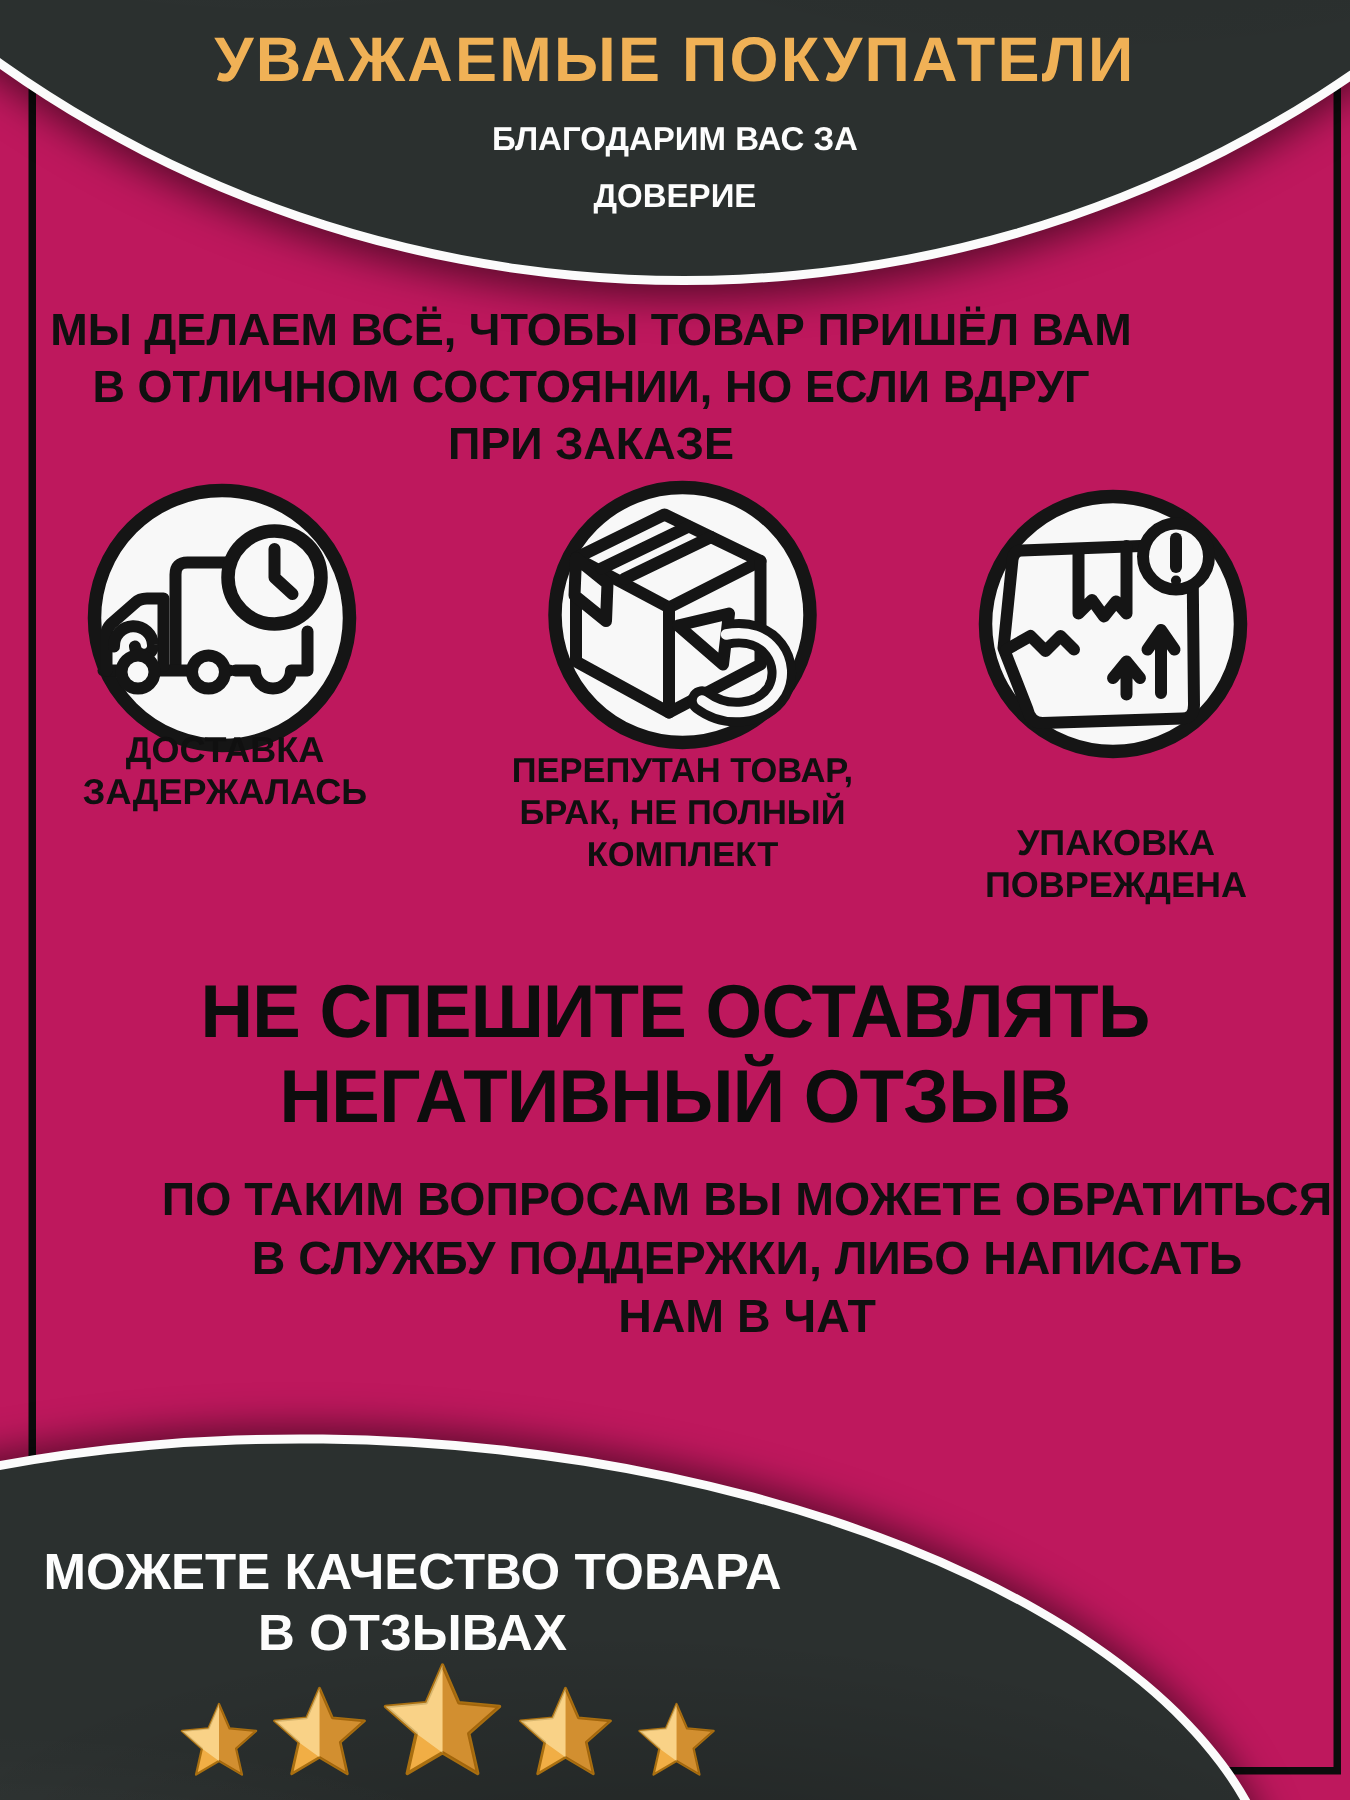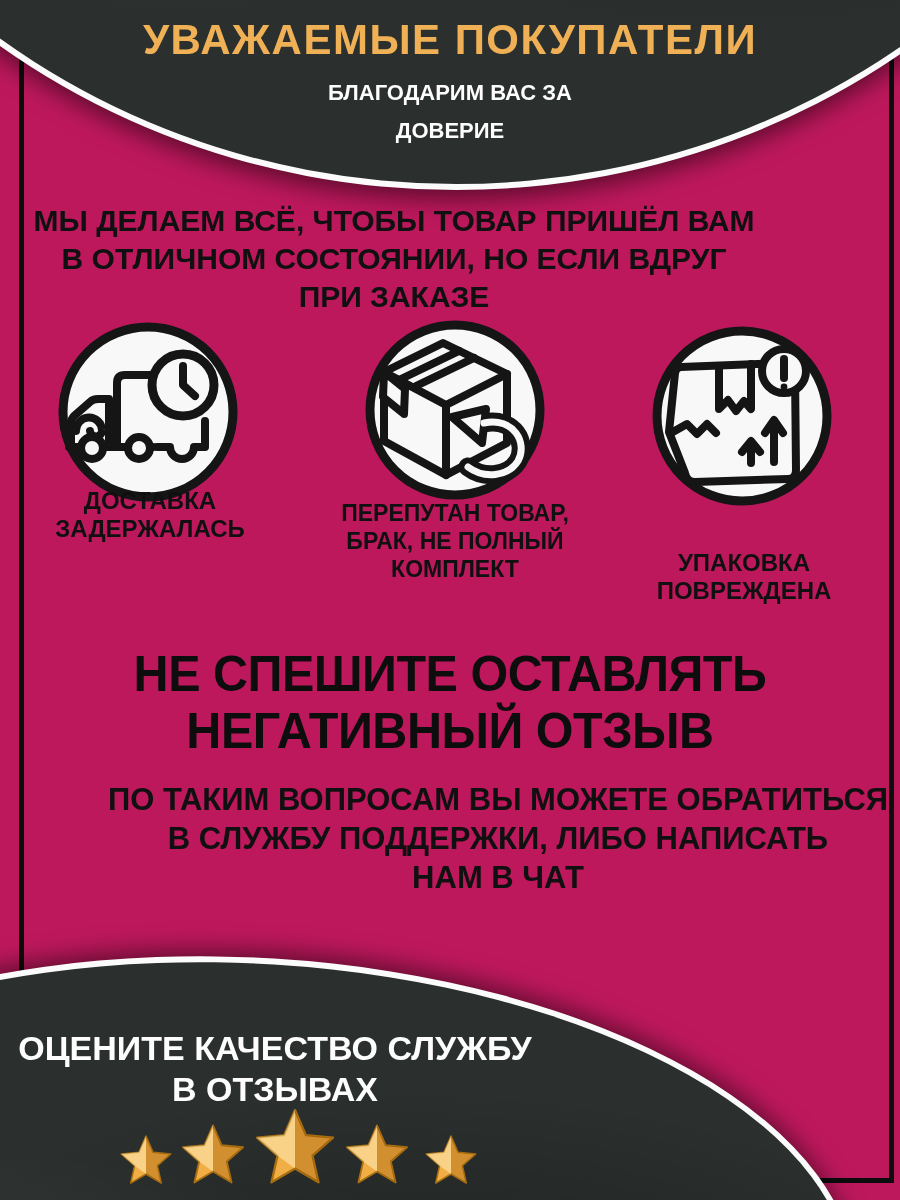--- a/index.html
+++ b/index.html
@@ -119,21 +119,21 @@
   </svg>
   <div class="txt issue-label label-3 pre">УПАКОВКА
 ПОВРЕЖДЕНА</div>
 
   <div class="txt warn-heading pre">НЕ СПЕШИТЕ ОСТАВЛЯТЬ
 НЕГАТИВНЫЙ ОТЗЫВ</div>
   <div class="txt warn-body pre">ПО ТАКИМ ВОПРОСАМ ВЫ МОЖЕТЕ ОБРАТИТЬСЯ
 В СЛУЖБУ ПОДДЕРЖКИ, ЛИБО НАПИСАТЬ
 НАМ В ЧАТ</div>
 
-  <div class="txt footer-text pre">ОЦЕНИТЕ КАЧЕСТВО СЛУЖБУ
+  <div class="txt footer-text pre">МОЖЕТЕ КАЧЕСТВО ТОВАРА
 В ОТЗЫВАХ</div>
 
   <svg class="star star-1" width="56" height="56" viewBox="-56 -56 112 112">
     <polygon class="base" points="0,-52 14.1,-19.4 49.5,-16.1 22.8,7.4 30.6,42.1 0,24 -30.6,42.1 -22.8,7.4 -49.5,-16.1 -14.1,-19.4"></polygon>
     <path class="shade" d="M0,-52 L14.1,-19.4 L49.5,-16.1 L22.8,7.4 L30.6,42.1 L0,24 Z"></path>
     <path class="light" d="M0,-52 L-14.1,-19.4 L-49.5,-16.1 L-22.8,7.4 L0,24 Z"></path>
   </svg>
   <svg class="star star-2" width="68" height="68" viewBox="-56 -56 112 112">
     <polygon class="base" points="0,-52 14.1,-19.4 49.5,-16.1 22.8,7.4 30.6,42.1 0,24 -30.6,42.1 -22.8,7.4 -49.5,-16.1 -14.1,-19.4"></polygon>
     <path class="shade" d="M0,-52 L14.1,-19.4 L49.5,-16.1 L22.8,7.4 L30.6,42.1 L0,24 Z"></path>

